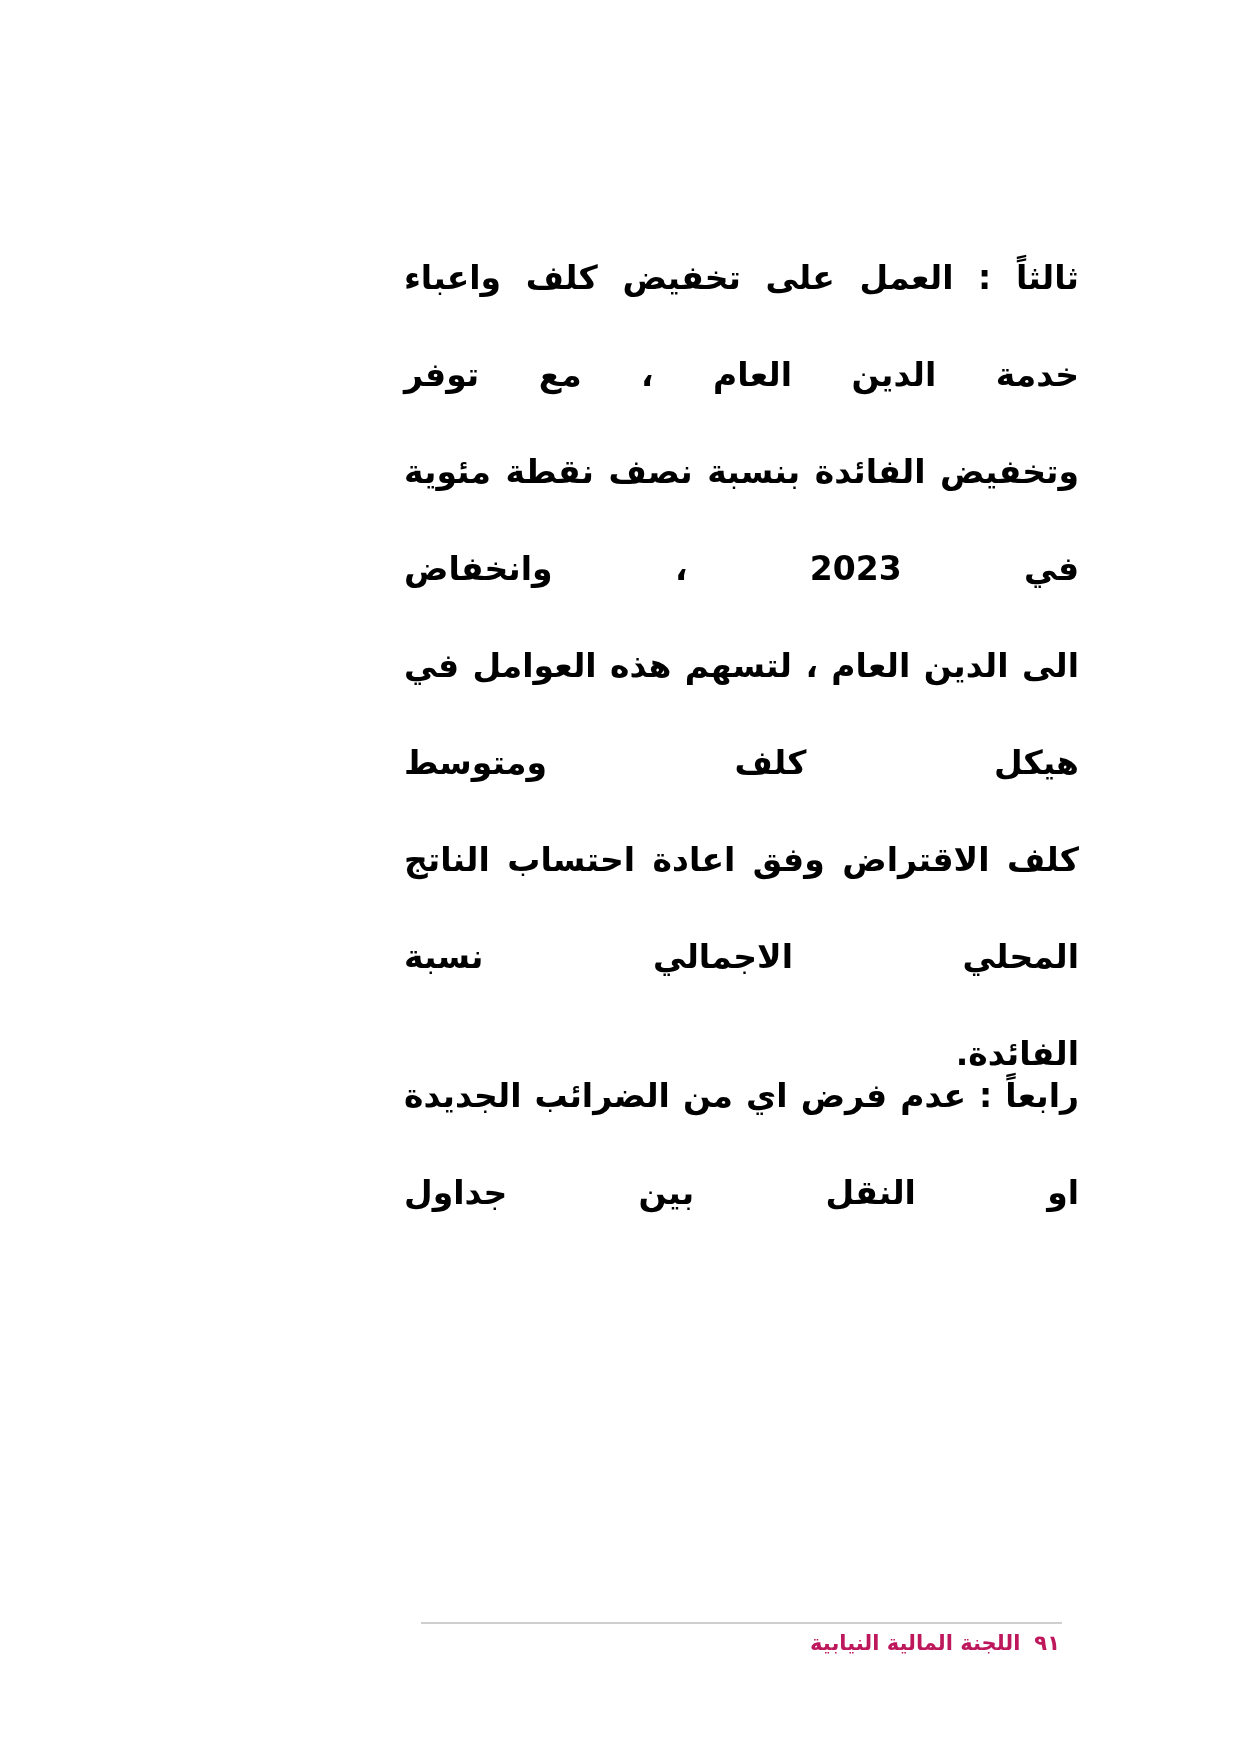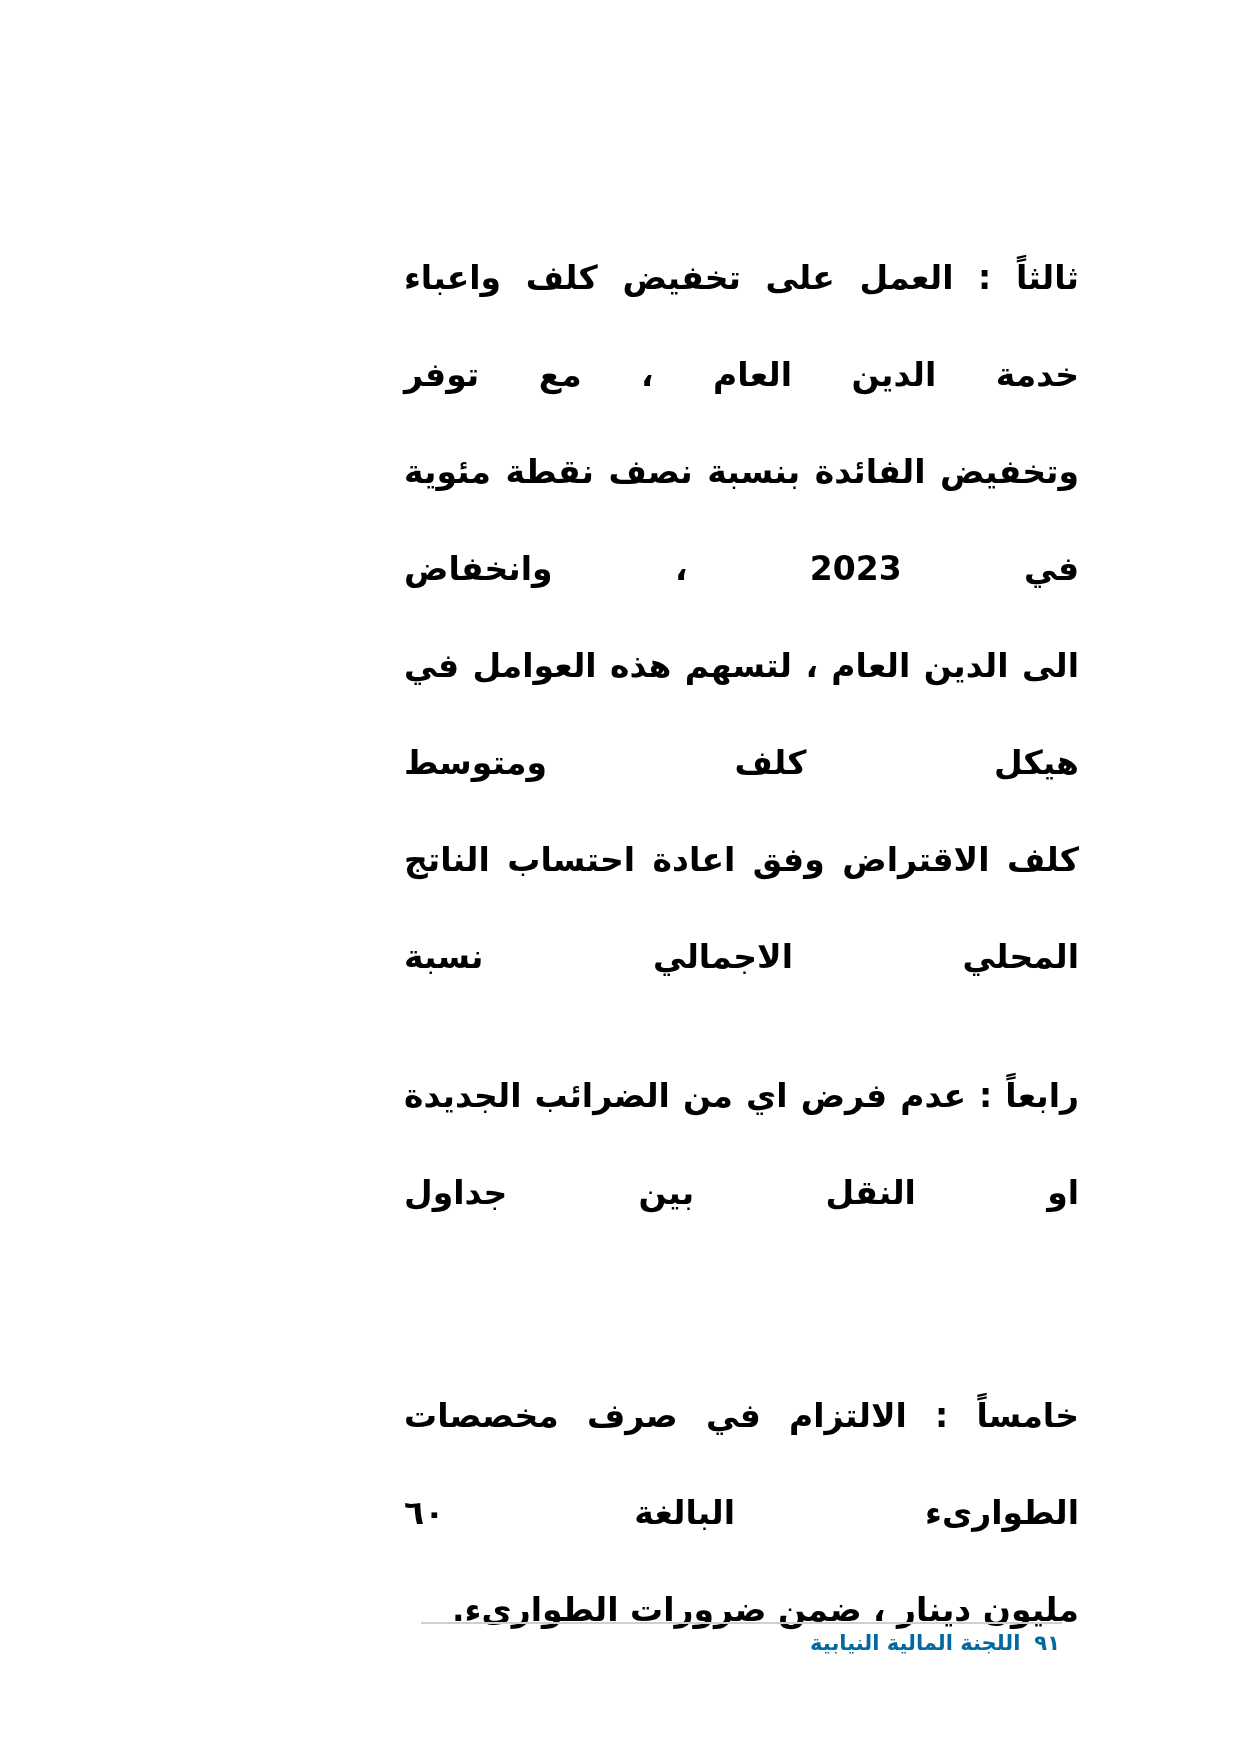--- a/index.html
+++ b/index.html
@@ -47,46 +47,43 @@
   .footer-text {
     position: absolute;
     top: 1626px;
     right: 181px;
     left: 168px;
     direction: rtl;
     text-align: right;
     font-size: 21px;
     line-height: 34px;
     font-weight: 700;
-    color: #0369a1;
+    color: #be185d;
   }
   .footer-text .footer-num {
     margin-left: 14px; 
   }
 </style>
 </head>
 <body>
 
 <div class="page">
 
   <section class="para para-third">
     <div class="line-just">ثالثاً : العمل على تخفيض كلف واعباء خدمة الدين العام ، مع توفر</div>
     <div class="line-just">وتخفيض الفائدة بنسبة نصف نقطة مئوية في 2023 ، وانخفاض</div>
     <div class="line-just">الى الدين العام ، لتسهم هذه العوامل في هيكل كلف ومتوسط</div>
     <div class="line-just">كلف الاقتراض وفق اعادة احتساب الناتج المحلي الاجمالي نسبة</div>
+    <div class="line-end">الفائدة.</div>
   </section>
 
   <section class="para para-fourth">
     <div class="line-just">رابعاً : عدم فرض اي من الضرائب الجديدة او النقل بين جداول</div>
   </section>
 
-  <section class="para para-fifth">
-    <div class="line-just">خامساً : الالتزام في صرف مخصصات الطوارىء البالغة ٦٠</div>
-    <div class="line-end">مليون دينار ، ضمن ضرورات الطوارىء.</div>
-  </section>
 
   <footer>
     <div class="footer-rule"></div>
     <div class="footer-text">
       <span class="footer-num">٩١</span><span>اللجنة المالية النيابية</span>
     </div>
   </footer>
 
 </div>
 

